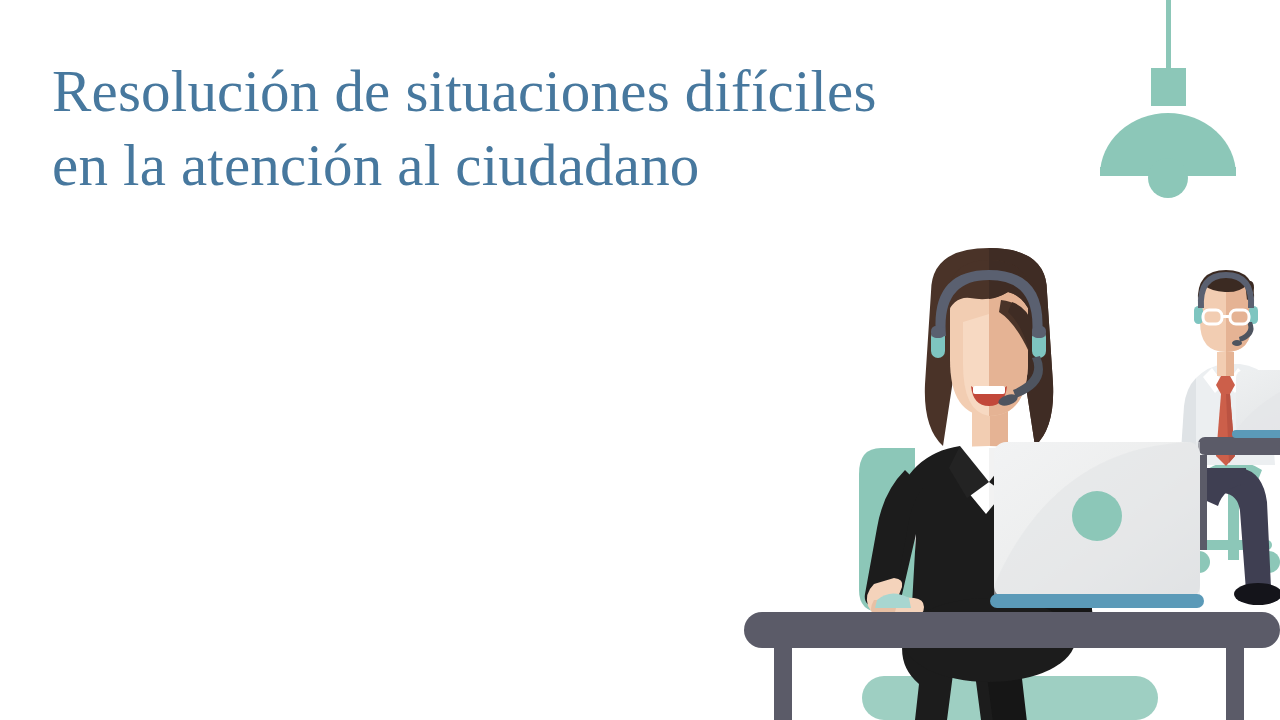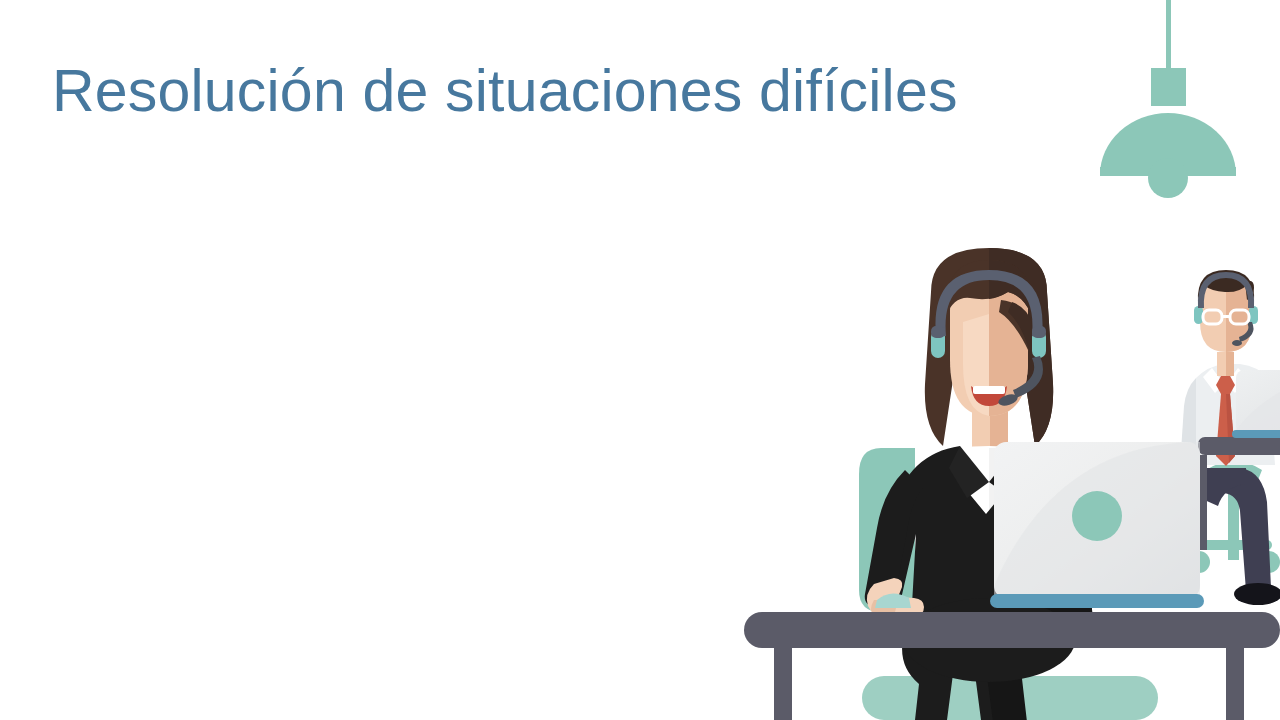--- a/index.html
+++ b/index.html
@@ -23,21 +23,21 @@
   }
 
   
   #title-block {
     position: absolute;
     left: 52px;
     top: 54px;
     width: 1010px;
   }
   .title-line {
-    font-family: Liberation Sans, sans-serif;
+    font-family: Liberation Serif, serif;
     font-size: 59px;
     line-height: 74px;
     font-weight: 400;
     letter-spacing: 0.2px;
     color: #47789e;
     white-space: nowrap;
   }
 
   
   #illustration {
@@ -213,15 +213,16 @@
           <rect x="774" y="648" width="18" height="72" fill="#5b5b68"></rect>
           <rect x="1226" y="648" width="18" height="72" fill="#5b5b68"></rect>
         </g>
 
       </g>
     </svg>
   </div>
 
   <div id="title-block">
     <div class="title-line">Resolución de situaciones difíciles</div>
+    <div class="title-line">en la atención al ciudadano</div>
   </div>
 
 </div>
 
 </body></html>

